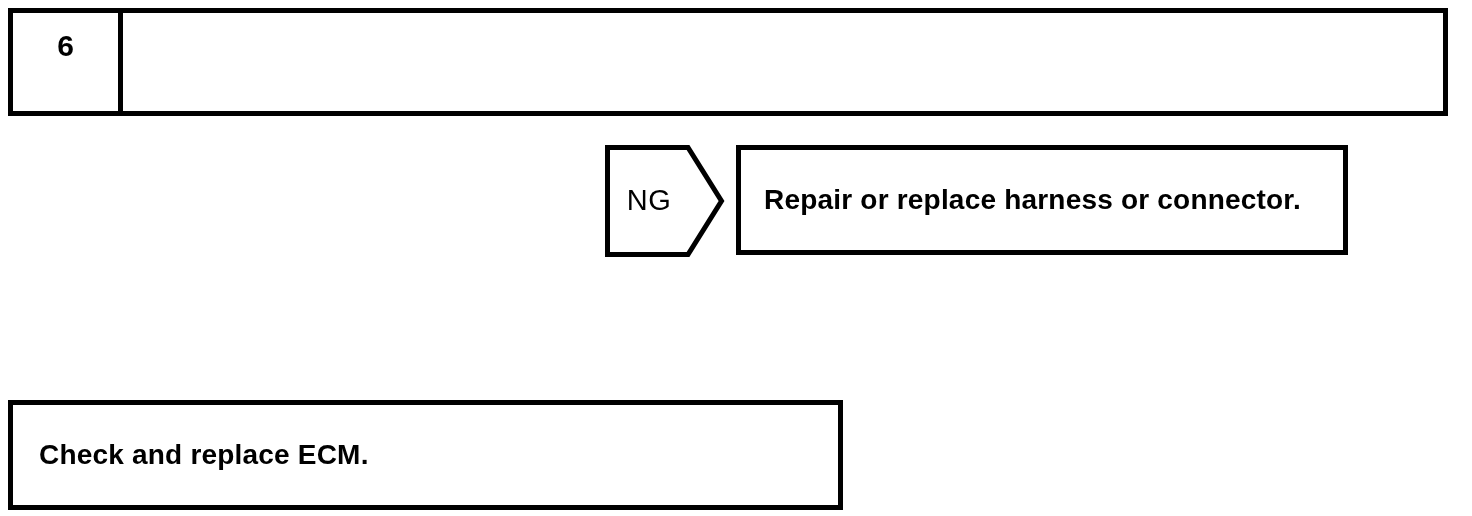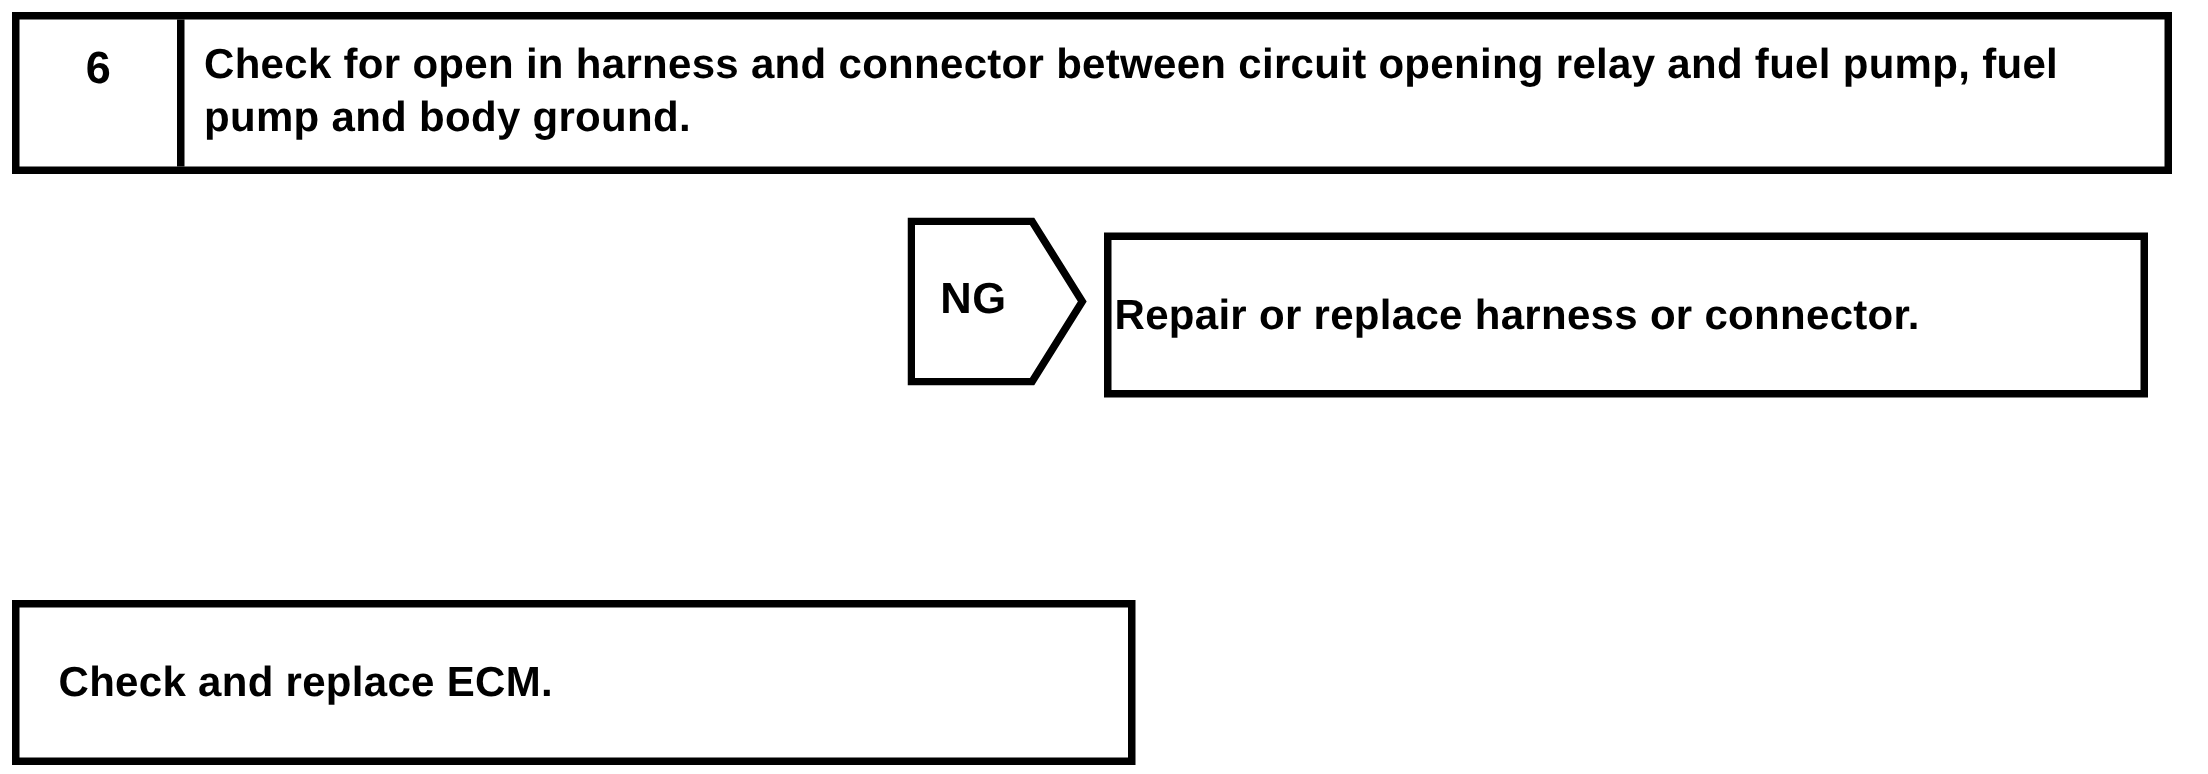--- a/index.html
+++ b/index.html
@@ -50,21 +50,21 @@
   .tag {
     position: absolute;
   }
   .tag svg {
     display: block;
   }
   .tag .tag-label {
     position: absolute;
     transform: translate(-50%, -50%);
     font-size: 29px;
-    font-weight: bold;
+    font-weight: normal;
     letter-spacing: 0.5px;
     white-space: nowrap;
     text-align: right;
   }
   .tag-ng { left: 605px; top: 145px; }
   .tag-ng .tag-label { left: 44px; top: 55px; }
   .tag-ok { left: 8px; top: 272px; }
   .tag-ok .tag-label { left: 67px; top: 44px; }
   
   .action-box {
@@ -72,38 +72,37 @@
     border: 5px solid #000;
     box-sizing: border-box;
     background: #fff;
     display: flex;
     align-items: center;
     font-size: 28px;
     font-weight: bold;
     letter-spacing: 0.2px;
   }
   .ng-action-box {
-    left: 736px; top: 155px;
-    width: 696px; height: 110px;
-    padding-left: 2px;
+    left: 736px; top: 145px;
+    width: 612px; height: 110px;
+    padding-left: 23px;
   }
   .ok-action-box {
     left: 8px; top: 400px;
-    width: 749px; height: 110px;
+    width: 835px; height: 110px;
     padding-left: 26px;
   }
 </style>
 </head>
 <body>
 
 <div class="page">
 
   <div class="step-box">
     <div class="step-num-cell">6</div>
-    <div class="step-text-cell">Check for open in harness and connector between circuit opening relay and fuel pump, fuel pump and body ground.</div>
   </div>
 
   <div class="tag tag-ng">
     <svg width="120" height="112" viewBox="0 0 120 112">
       <polygon points="2.5,2.5 83,2.5 116.5,56 83,109.5 2.5,109.5" fill="#ffffff" stroke="#000000" stroke-width="5"></polygon>
     </svg>
     <span class="tag-label">NG</span>
   </div>
 
   <div class="action-box ng-action-box">

